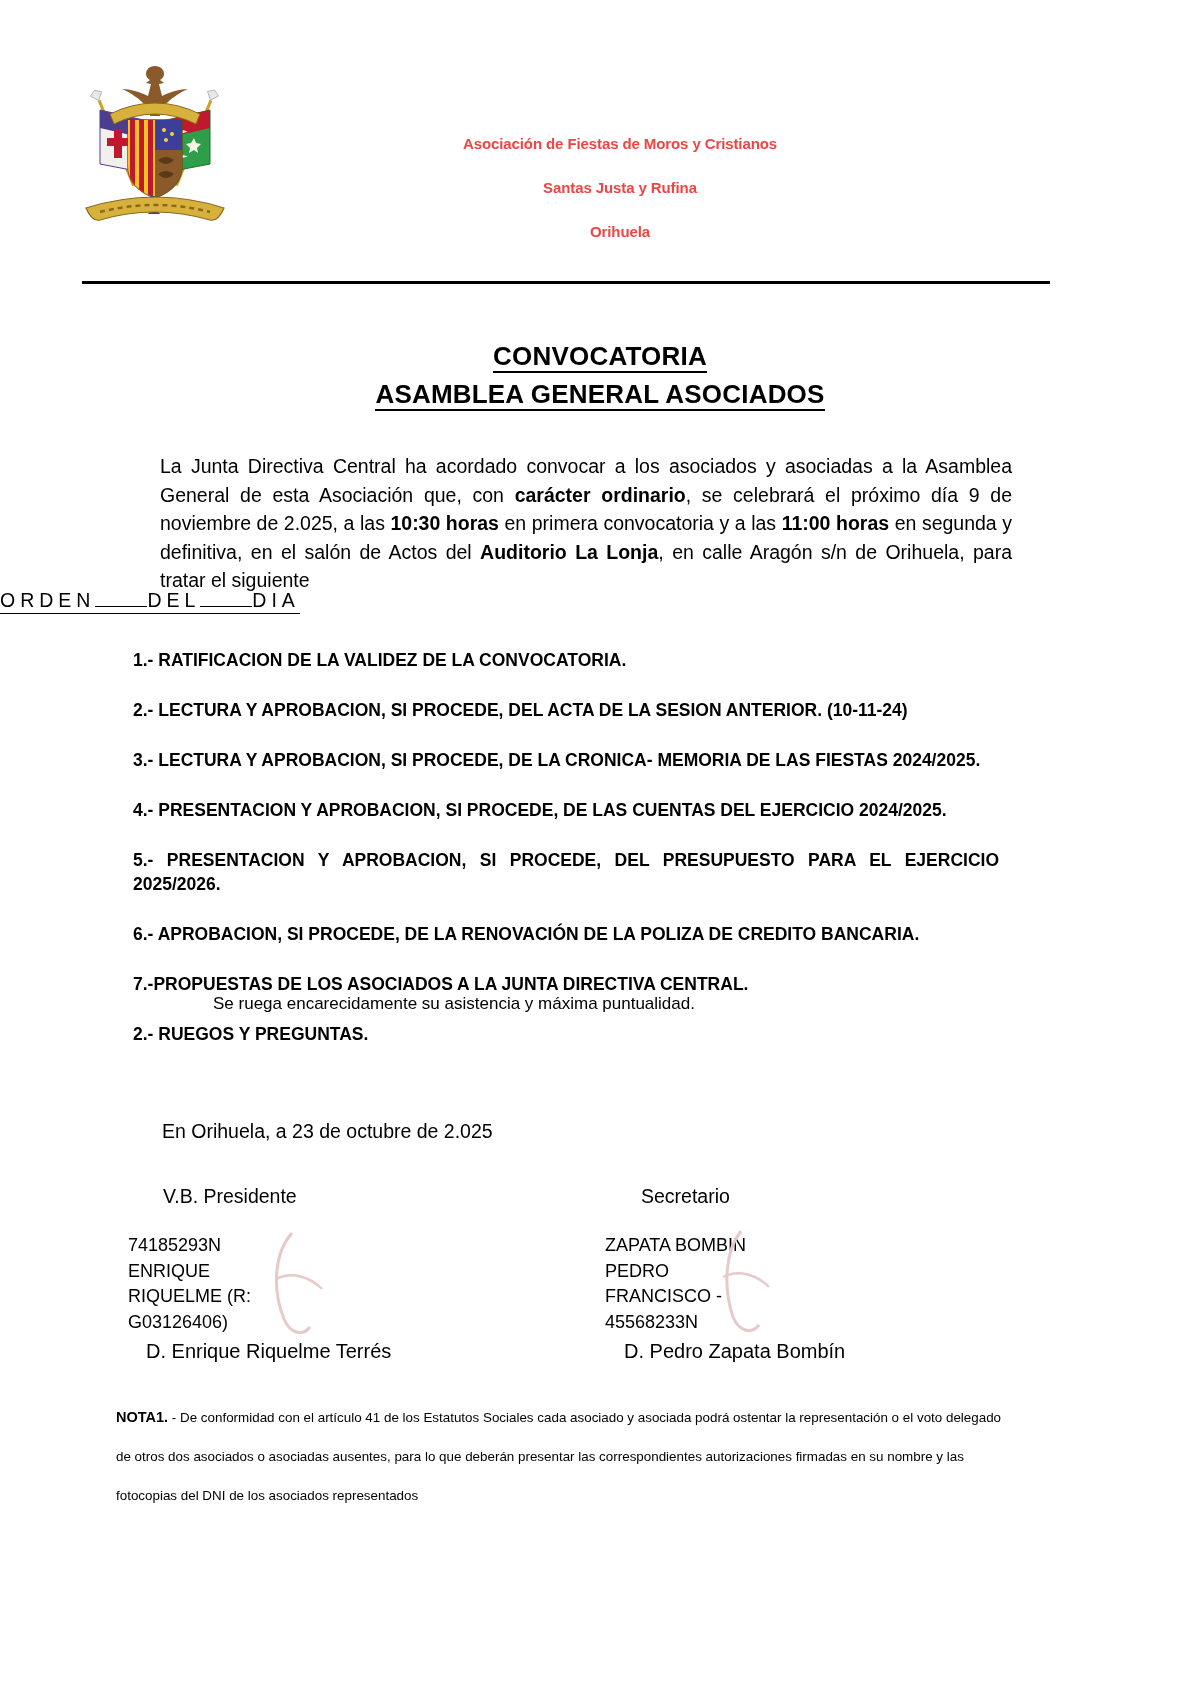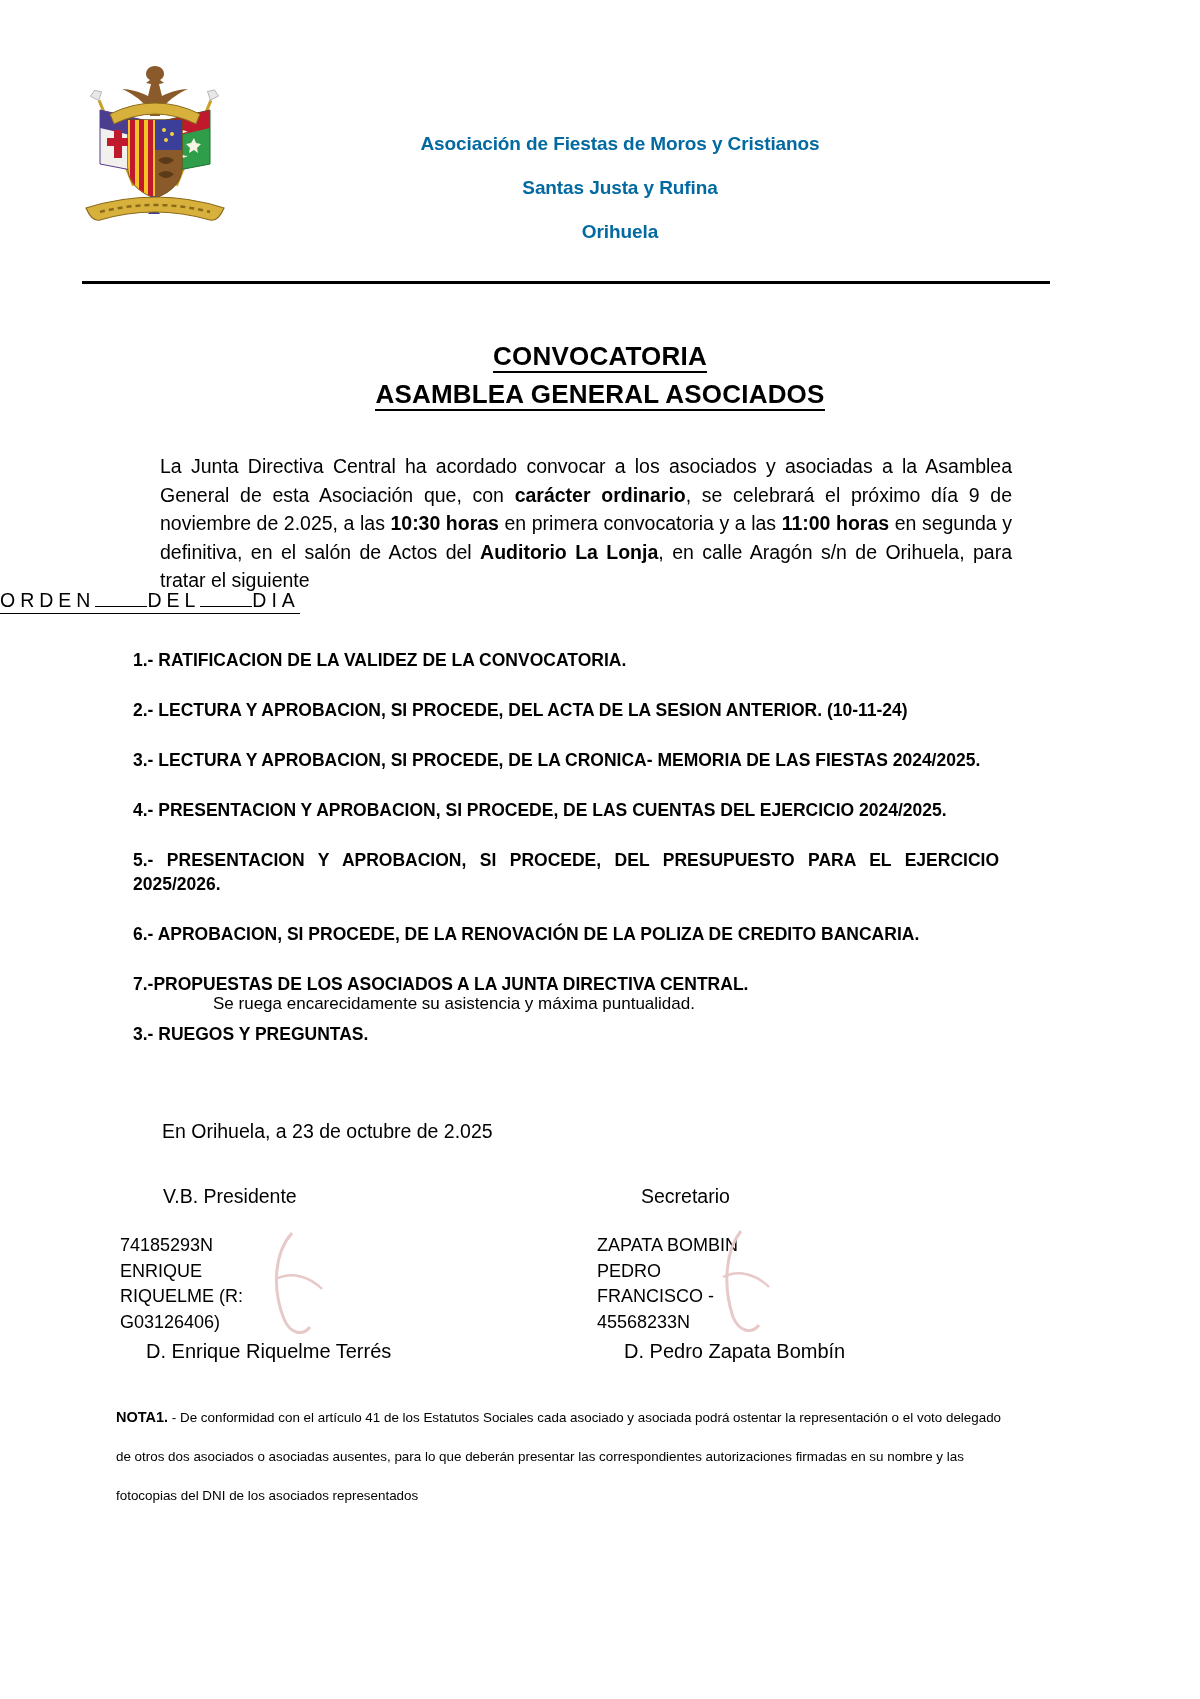--- a/index.html
+++ b/index.html
@@ -40,24 +40,24 @@
   }
   .header-text {
     position: absolute;
     left: 300px;
     top: 122px;
     width: 640px;
     text-align: center;
   }
   .header-line {
     font-weight: bold;
-    font-size: 19px;
+    font-size: 15px;
     line-height: 44px;
     letter-spacing: -0.1px;
-    color: #0369a1;
+    color: #ef4444;
   }
 
   .rule {
     position: absolute;
     left: 82px;
     top: 281px;
     width: 968px;
     height: 3px;
     background: #000000;
   }
@@ -164,21 +164,21 @@
   .sig-box {
     position: absolute;
     top: 48px;
     height: 105px;
   }
   .sig-box.left  { left: 120px; width: 370px; }
   .sig-box.right { left: 597px; width: 370px; }
 
   .sig-id {
     position: absolute;
-    left: 0;
+    left: 8px;
     top: 0;
     width: 150px;
     font-size: 18px;
     line-height: 25.5px;
     color: #000;
   }
   .sig-detail {
     position: absolute;
     top: 2px;
     width: 175px;
@@ -313,21 +313,21 @@
   <div class="orden"><span><span class="w">ORDEN</span><span class="gap"></span><span class="w">DEL</span><span class="gap"></span><span class="w">DIA</span></span></div>
 
   <div class="agenda">
     <div class="agenda-item">1.- RATIFICACION DE LA VALIDEZ DE LA CONVOCATORIA.</div>
     <div class="agenda-item">2.- LECTURA Y APROBACION, SI PROCEDE, DEL ACTA DE LA SESION ANTERIOR. (10-11-24)</div>
     <div class="agenda-item">3.- LECTURA Y APROBACION, SI PROCEDE, DE LA CRONICA- MEMORIA DE LAS FIESTAS 2024/2025.</div>
     <div class="agenda-item">4.- PRESENTACION Y APROBACION, SI PROCEDE, DE LAS CUENTAS DEL EJERCICIO 2024/2025.</div>
     <div class="agenda-item">5.- PRESENTACION Y APROBACION, SI PROCEDE, DEL PRESUPUESTO PARA EL EJERCICIO 2025/2026.</div>
     <div class="agenda-item">6.- APROBACION, SI PROCEDE, DE LA RENOVACIÓN DE LA POLIZA DE CREDITO BANCARIA.</div>
     <div class="agenda-item">7.-PROPUESTAS DE LOS ASOCIADOS A LA JUNTA DIRECTIVA CENTRAL.</div>
-    <div class="agenda-item">3.- RUEGOS Y PREGUNTAS.</div>
+    <div class="agenda-item">2.- RUEGOS Y PREGUNTAS.</div>
   </div>
 
   <div class="closing">Se ruega encarecidamente su asistencia y máxima puntualidad.</div>
   <div class="place-date">En Orihuela, a 23 de octubre de 2.025</div>
 
   <div class="sig-area">
 
     <div class="sig-role-left">V.B. Presidente</div>
     <div class="sig-role-right">Secretario</div>
 

